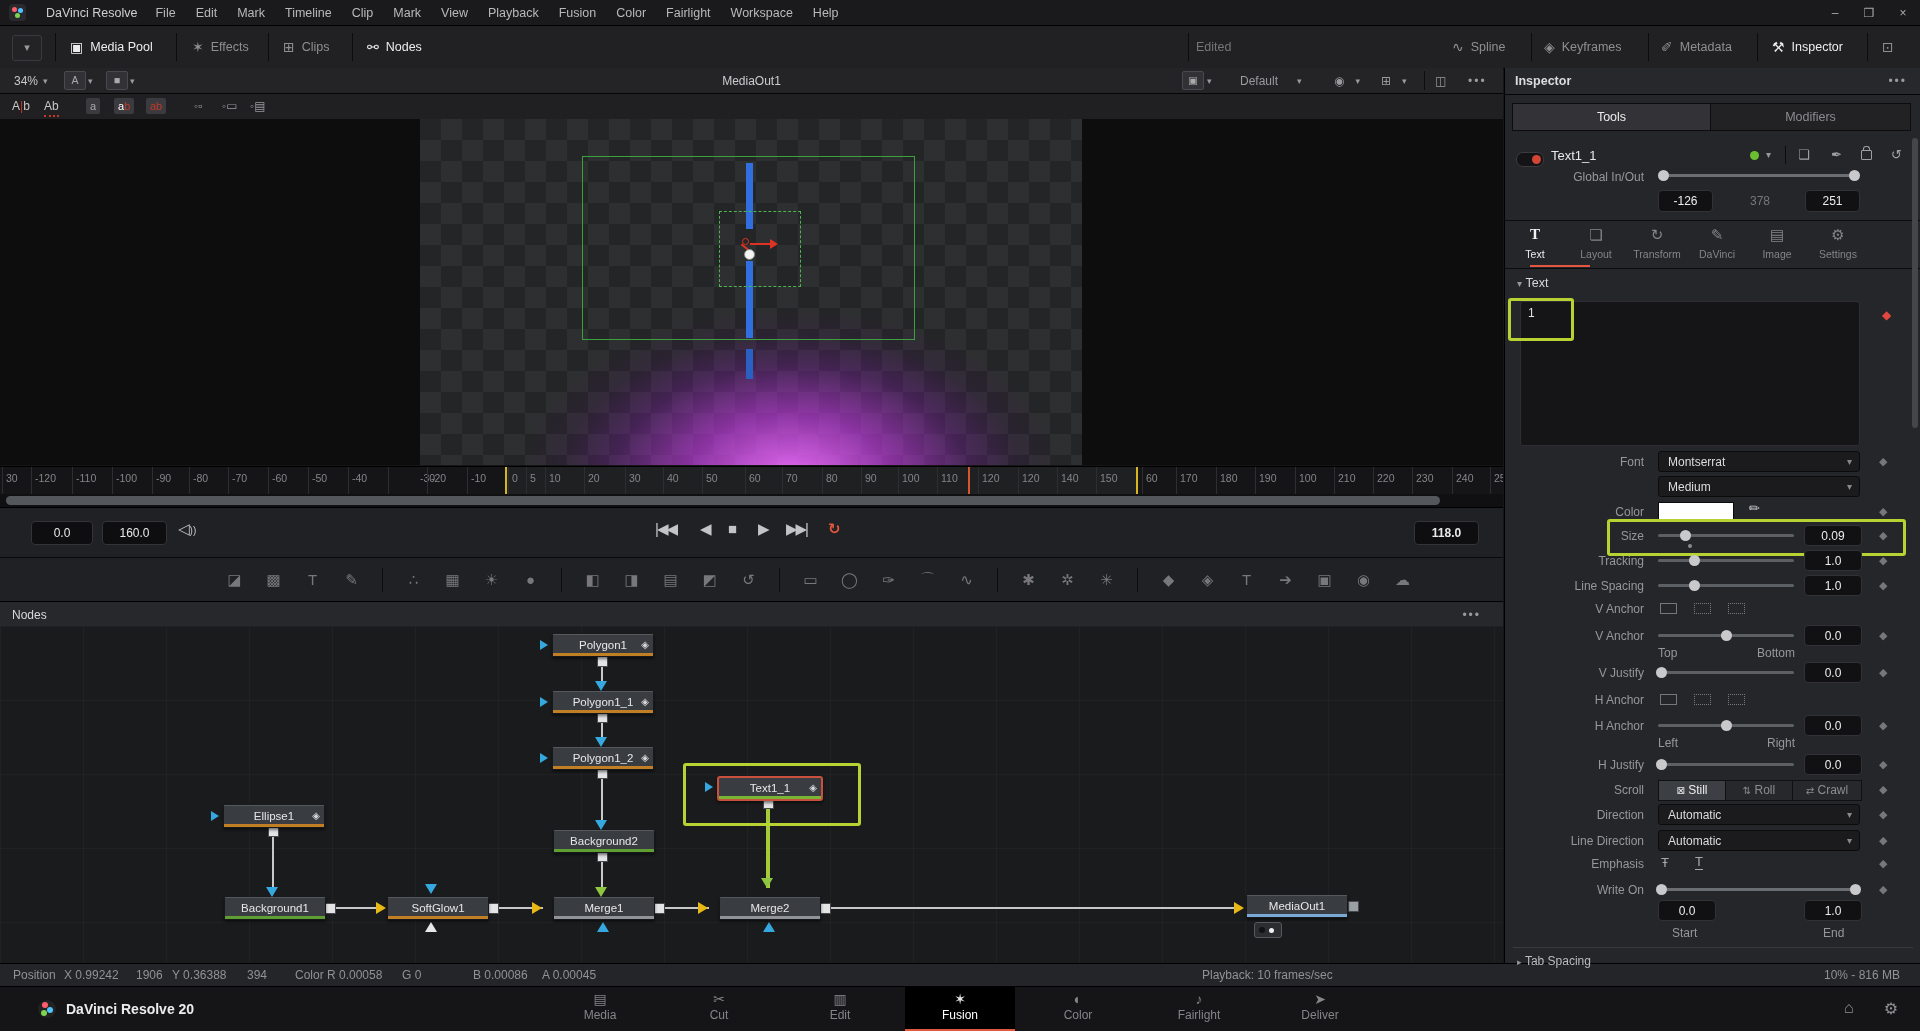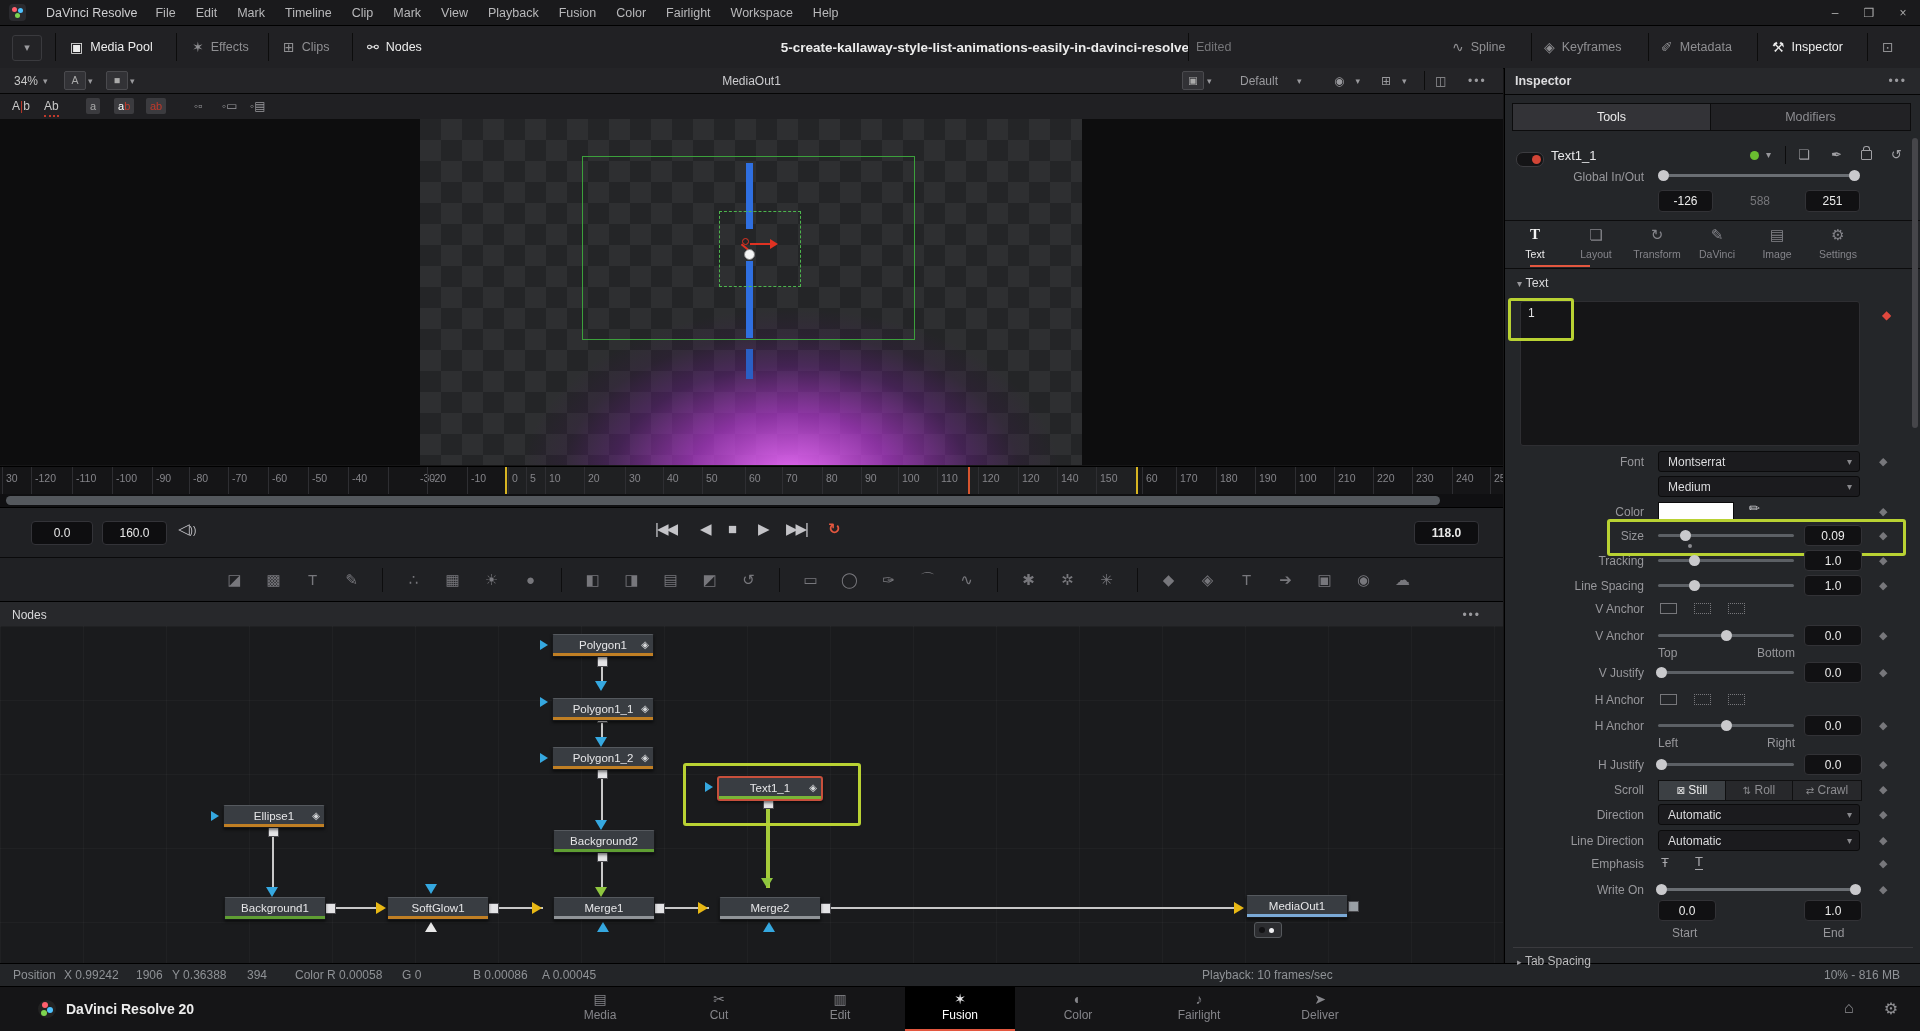--- a/index.html
+++ b/index.html
@@ -156,21 +156,20 @@
     <div class="tb-sep" style="left:268px;"></div>
     <div class="tb-btn" style="left:283px;">
       <span class="ticon">⊞</span>
       <span>Clips</span>
     </div>
     <div class="tb-sep" style="left:352px;"></div>
     <div class="tb-btn active" style="left:367px;">
       <span class="ticon">⚯</span>
       <span>Nodes</span>
     </div>
-    <div id="proj-title">5-create-kallaway-style-list-animations-easily-in-davinci-resolve</div>
     <div class="tb-sep" style="left:1188px;"></div>
     <div id="proj-edited">Edited</div>
     <div class="tb-btn" style="left:1452px;">
       <span class="ticon">∿</span>
       <span>Spline</span>
     </div>
     <div class="tb-sep" style="left:1531px;"></div>
     <div class="tb-btn" style="left:1544px;">
       <span class="ticon">◈</span>
       <span>Keyframes</span>
@@ -422,21 +421,21 @@
       <div class="csq" style="left: 597px; top: 225px;"></div>
       <div class="csq" style="left: 268px; top: 200px;"></div>
       <div class="csq" style="left: 763px; top: 172px;"></div>
       <div class="csq" style="left: 325px; top: 277px;"></div>
       <div class="csq" style="left: 488px; top: 277px;"></div>
       <div class="csq" style="left: 654px; top: 277px;"></div>
       <div class="csq" style="left: 820px; top: 277px;"></div>
       <div class="csq" style="left: 1348px; top: 275px; background: rgb(154, 160, 165);"></div>
       <div class="node" style="left: 552px; top: 8px;"><span>Polygon1</span><div class="ul" style="background: rgb(192, 127, 36);"></div><span class="dm">◈</span></div>
       <div class="tri" style="left: 540px; top: 14px; border-top: 5px solid transparent; border-bottom: 5px solid transparent; border-left: 8px solid rgb(53, 168, 224);"></div>
-      <div class="node" style="left: 552px; top: 72px;"><span>Polygon1_1</span><div class="ul" style="background: rgb(192, 127, 36);"></div><span class="dm">◈</span></div>
+      <div class="node" style="left: 552px; top: 65px;"><span>Polygon1_1</span><div class="ul" style="background: rgb(192, 127, 36);"></div><span class="dm">◈</span></div>
       <div class="tri" style="left: 540px; top: 71px; border-top: 5px solid transparent; border-bottom: 5px solid transparent; border-left: 8px solid rgb(53, 168, 224);"></div>
       <div class="node" style="left: 552px; top: 121px;"><span>Polygon1_2</span><div class="ul" style="background: rgb(192, 127, 36);"></div><span class="dm">◈</span></div>
       <div class="tri" style="left: 540px; top: 127px; border-top: 5px solid transparent; border-bottom: 5px solid transparent; border-left: 8px solid rgb(53, 168, 224);"></div>
       <div class="node" style="left: 223px; top: 179px;"><span>Ellipse1</span><div class="ul" style="background: rgb(192, 127, 36);"></div><span class="dm">◈</span></div>
       <div class="tri" style="left: 211px; top: 185px; border-top: 5px solid transparent; border-bottom: 5px solid transparent; border-left: 8px solid rgb(53, 168, 224);"></div>
       <div class="node sel" style="left: 717px; top: 150px; width: 102px;"><span>Text1_1</span><div class="ul" style="background: rgb(121, 180, 55);"></div><span class="dm">◈</span></div>
       <div class="tri" style="left: 705px; top: 156px; border-top: 5px solid transparent; border-bottom: 5px solid transparent; border-left: 8px solid rgb(53, 168, 224);"></div>
       <div class="node" style="left: 553px; top: 204px;"><span>Background2</span><div class="ul" style="background: rgb(95, 158, 51);"></div></div>
       <div class="node" style="left: 224px; top: 271px;"><span>Background1</span><div class="ul" style="background: rgb(95, 158, 51);"></div></div>
       <div class="node" style="left: 387px; top: 271px;"><span>SoftGlow1</span><div class="ul" style="background: rgb(192, 127, 36);"></div></div>
@@ -501,21 +500,21 @@
       <div class="abs" style="left:1px;top:-5px;width:5px;height:4px;border:1px solid #a0a0a4;border-bottom:none;border-radius:3px 3px 0 0;"></div>
     </div>
     <div class="abs" style="left:386px;top:79px;color:#a0a0a4;font-size:13px;">↺</div>
 
     <div class="ilabel" style="top:102px;text-align:center;">Global In/Out</div>
     <div class="track" style="left:155px;top:106px;width:198px;background:#6a6e73;">
       <div class="knob" style="left:-2px;"></div>
         <div class="knob" style="right:-2px;"></div>
     </div>
     <div class="ibox" style="left:153px;top:122px;width:53px;height:20px;">-126</div>
-    <div class="abs" style="left:245px;top:126px;color:#77777b;">588</div>
+    <div class="abs" style="left:245px;top:126px;color:#77777b;">378</div>
     <div class="ibox" style="left:300px;top:122px;width:53px;height:20px;">251</div>
     <div class="abs" style="left:0;top:152px;width:416px;height:1px;background:#0c0c0d;"></div>
 
     <div id="tooltabs">
         <div style="position: absolute; top: 158px; width: 56px; text-align: center; left: 2px;">
           <div style="font-size: 15px; height: 20px; color: rgb(242, 242, 242); font-family: &quot;Liberation Serif&quot;, serif; font-weight: bold;">T</div>
           <div style="font-size: 10.5px; margin-top: 2px; color: rgb(236, 236, 236);">Text</div>
         </div>
         <div style="position: absolute; top: 158px; width: 56px; text-align: center; left: 63px;">
           <div style="font-size: 15px; height: 20px; color: rgb(132, 132, 138);">❏</div>

